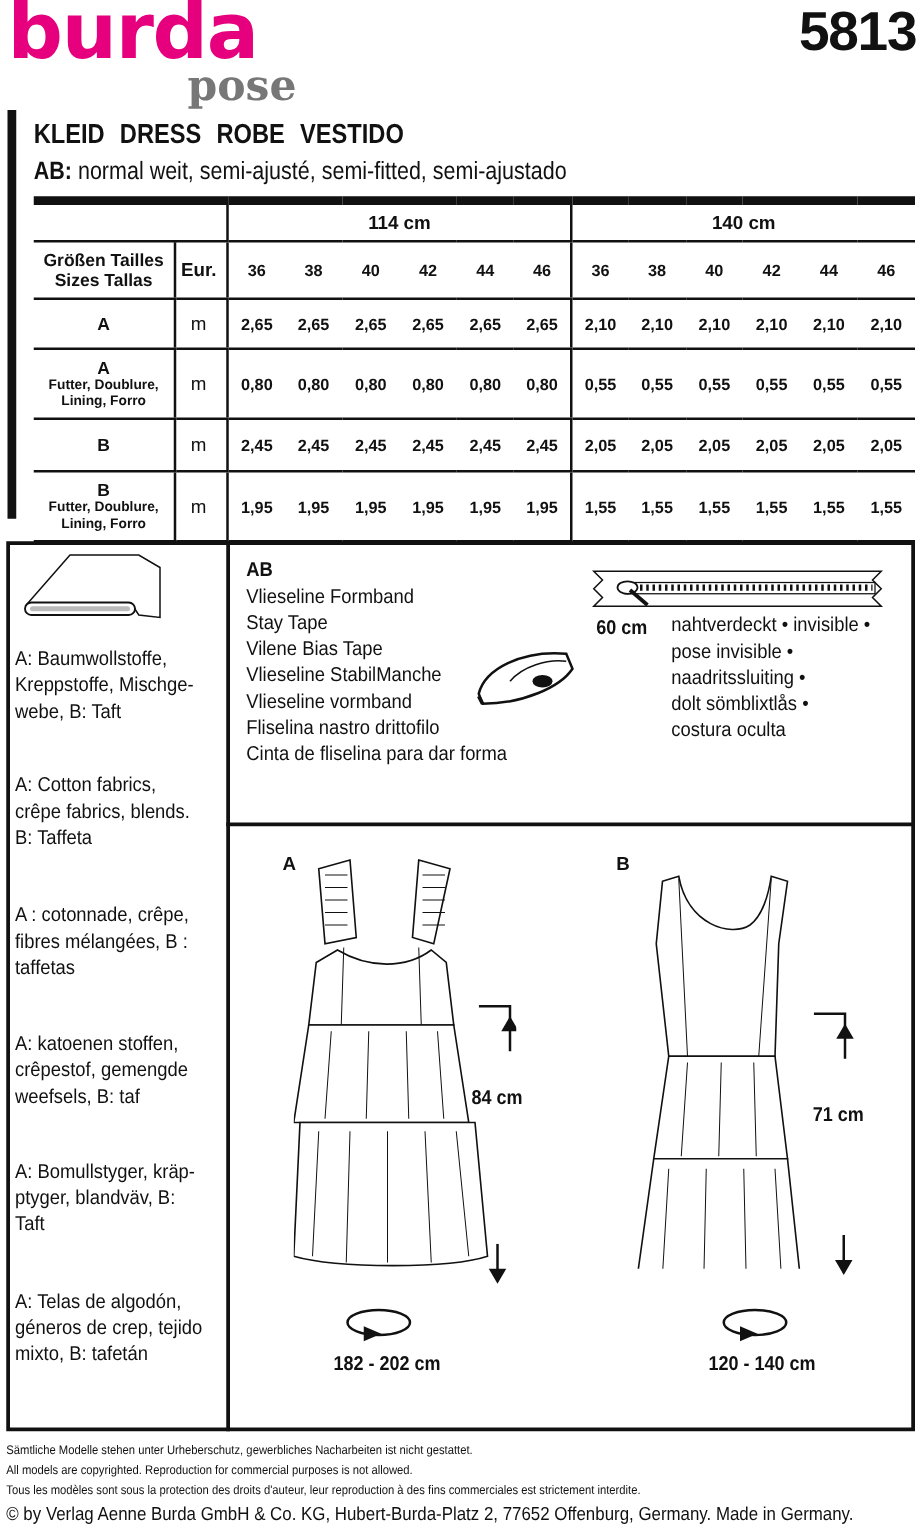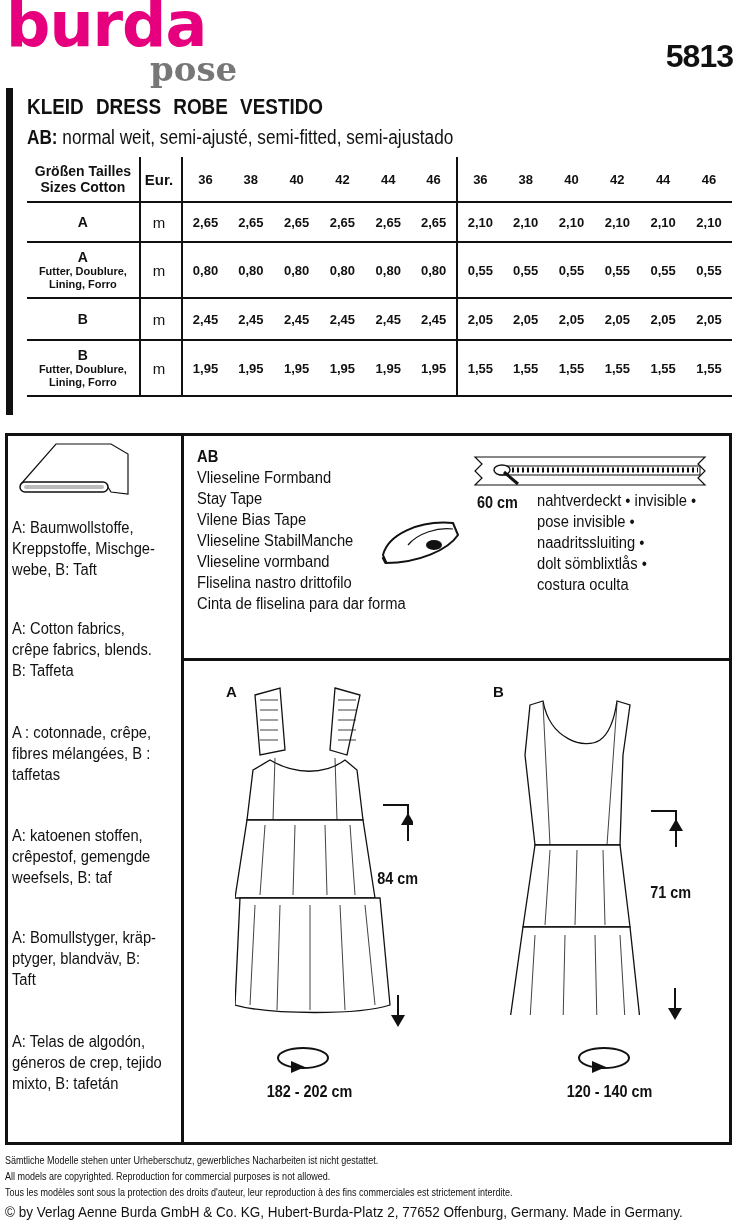--- a/index.html
+++ b/index.html
@@ -1,20 +1,20 @@
 <!DOCTYPE html>
 <html><head>
 <meta charset="utf-8">
 <style>
   html, body { margin:0; padding:0; background:#fff; }
   body { width:739px; height:1229px; position:relative; overflow:hidden; font-family:"Liberation Sans", sans-serif; color:#111; }
   .abs { position:absolute; }
   .logo { left:6px; top:-6px; font-family:"DejaVu Sans", sans-serif; font-weight:bold; font-size:62px; letter-spacing:-1px; color:#e6007e; line-height:1; }
   .style { left:150px; top:52px; font-family:"DejaVu Serif", serif; font-weight:bold; font-size:34px; color:#777; line-height:1; }
-  .patnum { right:6px; top:4px; font-size:32px; font-weight:bold; letter-spacing:-1px; line-height:1;margin-top:36px; }
+  .patnum { right:6px; top:4px; font-size:44px; font-weight:bold; letter-spacing:-1px; line-height:1; }
   .leftbar { left:6px; top:88px; width:7px; height:327px; background:#111; }
   .title { left:27px; top:94px; font-size:22px; font-weight:bold; transform:scaleX(0.86); transform-origin:left; white-space:nowrap; word-spacing:8px; }
   .subtitle { left:27px; top:126px; font-size:20px; white-space:nowrap; transform:scaleX(0.86); transform-origin:left; }
   .subtitle b { font-weight:bold; }
   table.yard { position:absolute; left:27px; top:157px; width:705px; border-collapse:collapse; font-size:13px; }
   table.yard td { border-bottom:2px solid #111; padding:0; text-align:center; }
   table.yard tr.top td { border-top:7px solid #111; height:28px; font-weight:bold; font-size:15px; }
   table.yard tr.hdr td { height:44px; font-weight:bold; }
   .rowlbl { text-align:left; font-weight:bold; font-size:14px; line-height:1.15;margin-left:15px; }
   .rowlbl small { display:block; font-size:11px; font-weight:bold; }
@@ -43,22 +43,27 @@
 <div class="abs subtitle"><b>AB:</b><span> normal weit, semi-ajusté, semi-fitted, semi-ajustado</span></div>
 
 <table class="yard">
   <colgroup>
       <col style="width:112px">
       <col style="width:42px">
       <col span="6" style="width:45.5px">
       <col span="6" style="width:45.5px">
     </colgroup>
   <tbody>
+      <tr class="top">
+    <td colspan="2"></td>
+    <td colspan="6" class="bl">114 cm</td>
+    <td colspan="6" class="bl">140 cm</td>
+  </tr>
   <tr class="hdr">
-    <td class="rowlbl"><span>Größen  Tailles</span><br><span>Sizes  Cotton</span></td>
+    <td class="rowlbl"><span>Größen  Tailles</span><br><span>Sizes  Tallas</span></td>
     <td class="bl unit">Eur.</td>
     <td class="bl">36</td>
         <td>38</td>
         <td>40</td>
         <td>42</td>
         <td>44</td>
         <td>46</td>
     <td class="bl">36</td>
         <td>38</td>
         <td>40</td>

